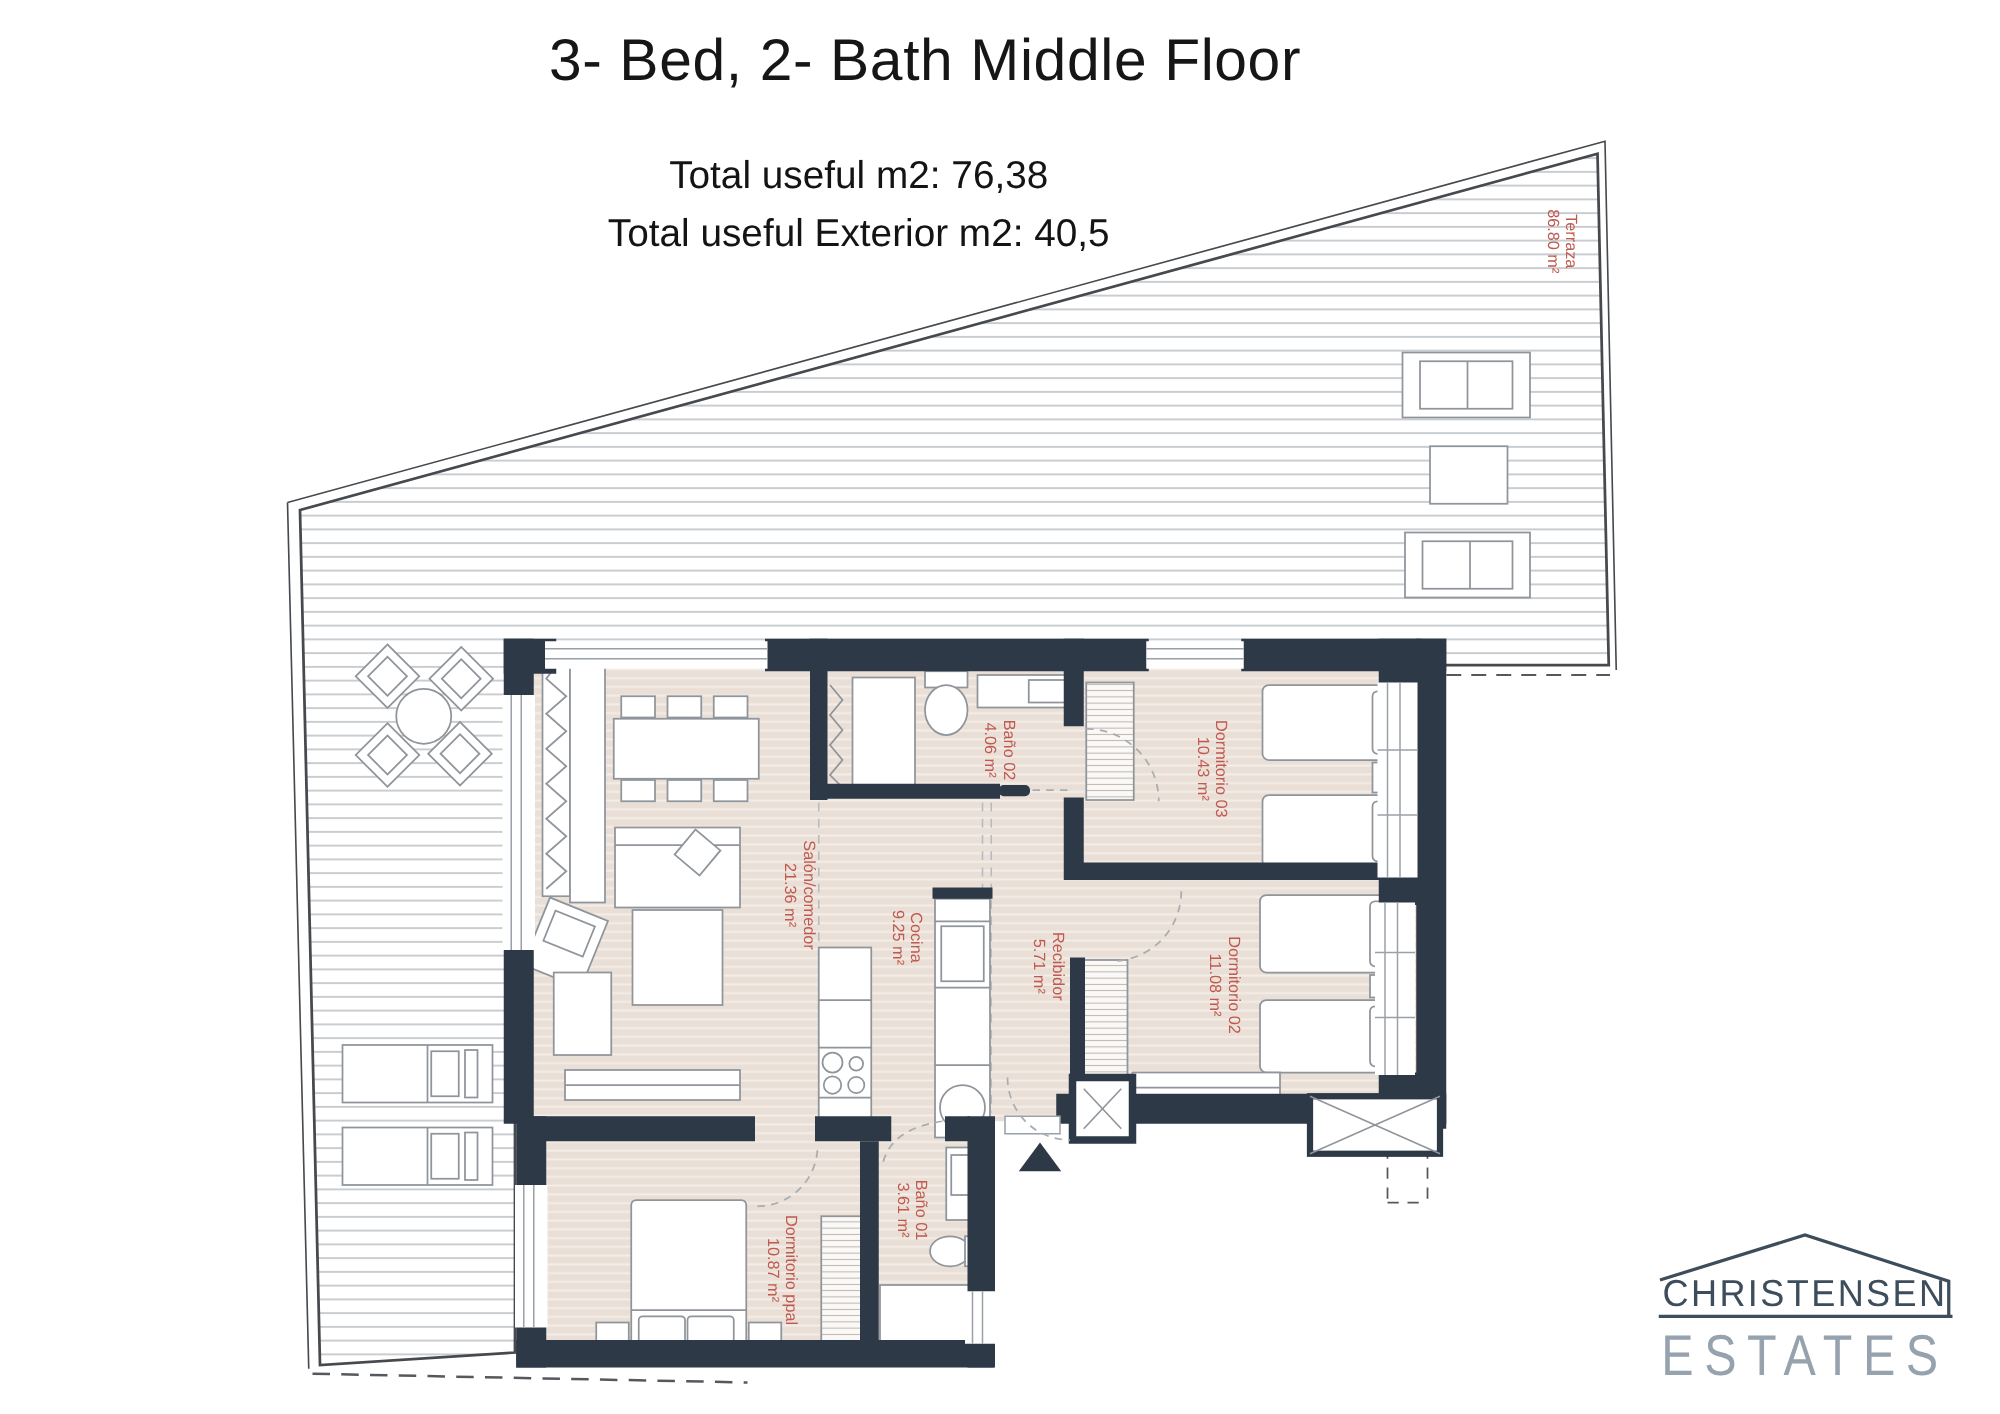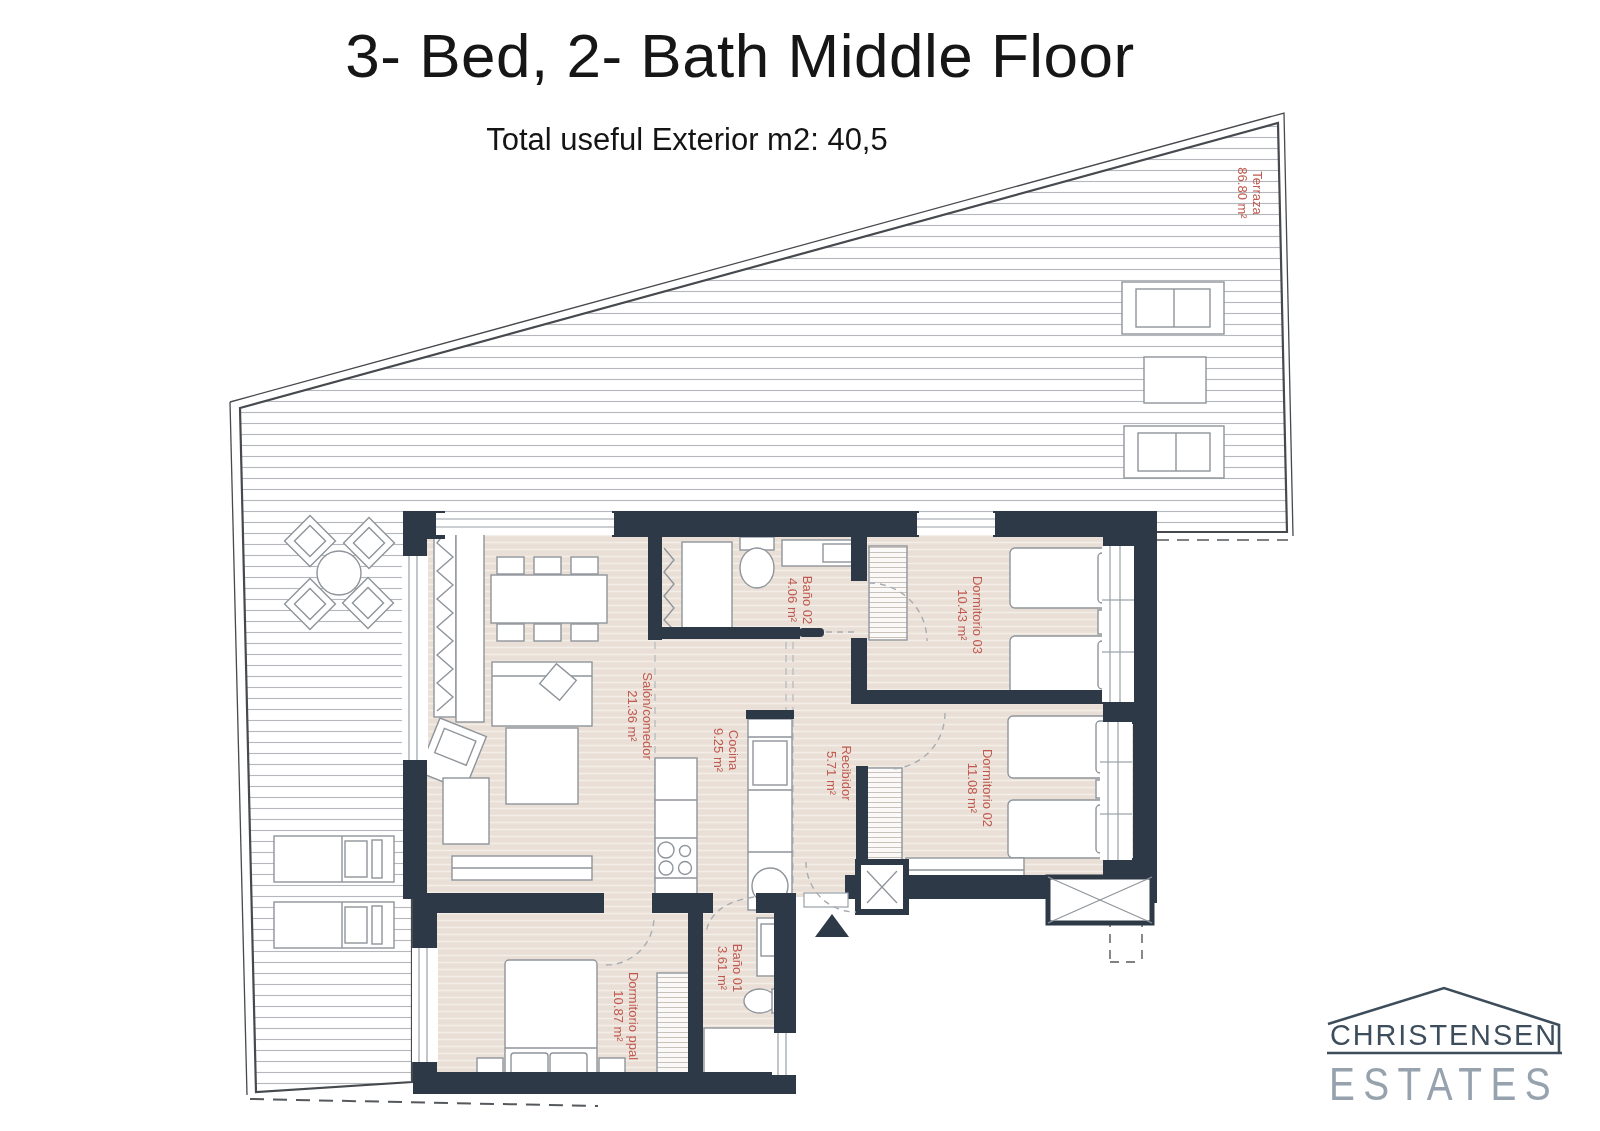--- a/index.html
+++ b/index.html
@@ -1,19 +1,19 @@
 <!DOCTYPE html>
 <html><head>
 <meta charset="utf-8">
 <style>
   html,body{margin:0;padding:0;background:#ffffff;}
   body{width:1600px;height:1131px;position:relative;overflow:hidden;
        font-family:"Liberation Sans", sans-serif;}
   .title{position:absolute;left:0;top:20px;width:1480px;text-align:center;
-         font-size:62px;font-weight:500;color:#161616;letter-spacing:.5px;}
+         font-size:47px;font-weight:500;color:#161616;letter-spacing:.5px;}
   .subtitles{position:absolute;left:0;top:116px;width:1374px;text-align:center;
              font-size:31px;color:#141414;line-height:47px;}
   .plan{position:absolute;left:0;top:0;width:1600px;height:1131px;}
   svg text{font-family:"Liberation Sans", sans-serif;}
 </style>
 </head>
 <body>
 
 <div class="plan">
 <svg width="1600" height="1131" viewBox="0 0 1600 1131">
@@ -288,14 +288,15 @@
     <polyline points="1328,1024 1444,988 1559,1025 1559,1052" fill="none" stroke="#3d4d5b" stroke-width="2.6"></polyline>
     <line x1="1327" y1="1053" x2="1562" y2="1053" stroke="#3d4d5b" stroke-width="2.6"></line>
     <text x="1444" y="1045" text-anchor="middle" font-size="30" letter-spacing="2" fill="#3d4d5b" textLength="228" lengthAdjust="spacingAndGlyphs">CHRISTENSEN</text>
     <text x="1444" y="1100" text-anchor="middle" font-size="46" letter-spacing="10" fill="#96a2ad" font-family="Liberation Serif, serif" textLength="230" lengthAdjust="spacingAndGlyphs">ESTATES</text>
   </g>
 </svg>
 </div>
 
 <div class="title">3- Bed, 2- Bath Middle Floor</div>
 <div class="subtitles">
+  <div>Total useful m2: 76,38</div>
   <div>Total useful Exterior m2: 40,5</div>
 </div>
 
 </body></html>

